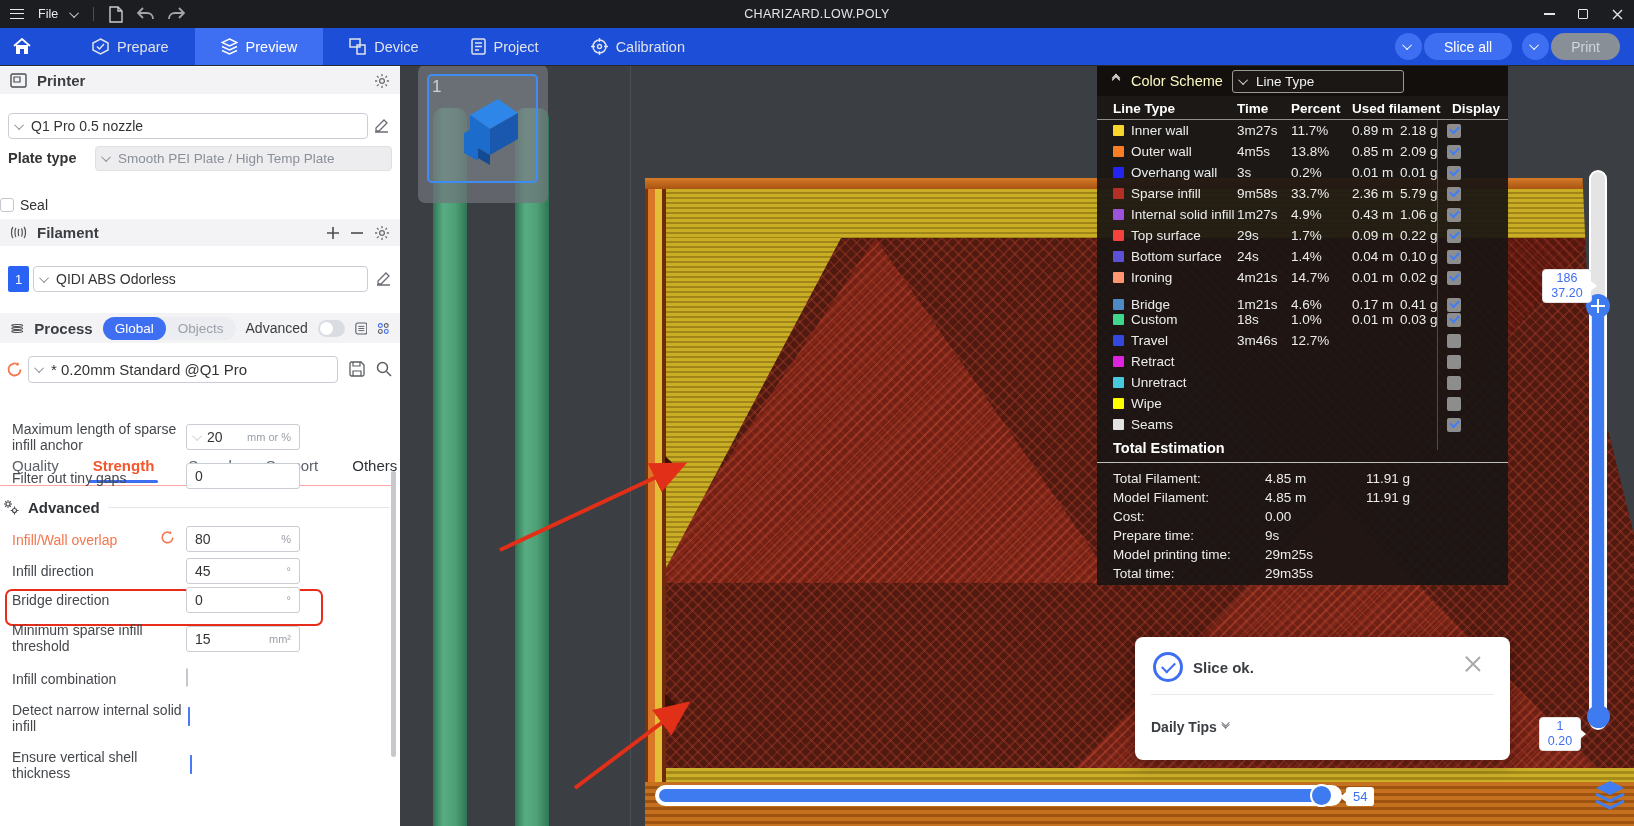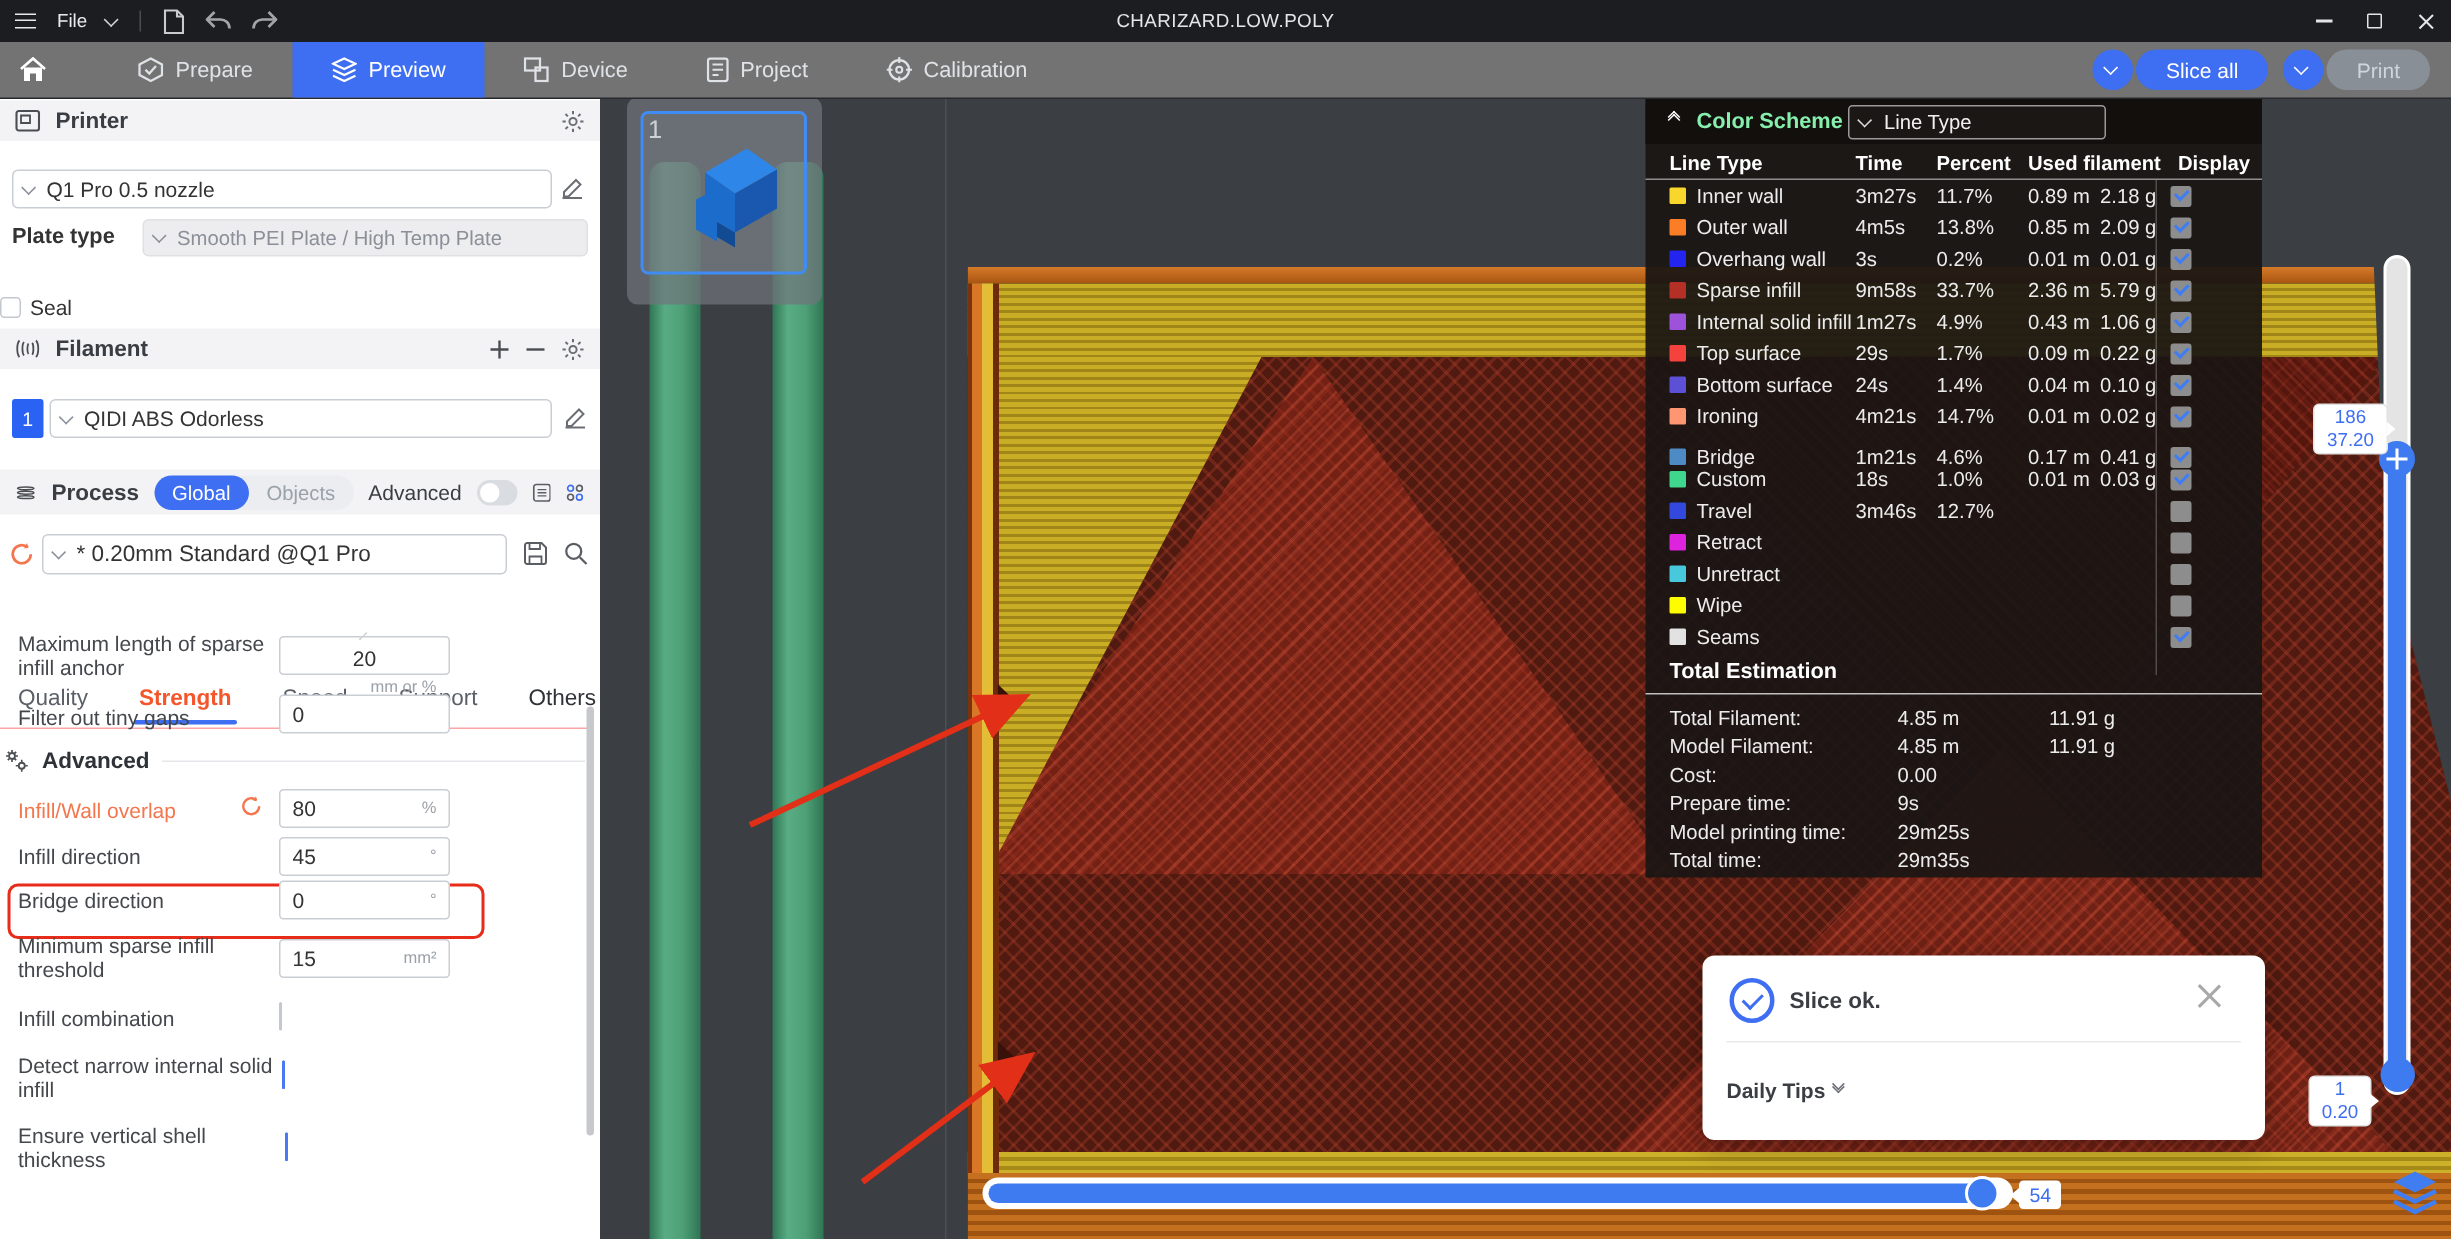--- a/index.html
+++ b/index.html
@@ -15,21 +15,21 @@
   .tb-right { position:absolute; right:0; top:0; height:28px; display:flex; align-items:center; gap:0; z-index:2; }
   .winbtn { width:34px; height:28px; display:flex; align-items:center; justify-content:center; }
   .hamburger { width:14px; height:10px; border-top:1.5px solid #e8eaec; border-bottom:1.5px solid #e8eaec; position:relative; }
   .hamburger::after { content:""; position:absolute; left:0; top:2.8px; width:100%; height:1.5px; background:#e8eaec; }
   .file-label { font-size:12.5px; }
   .chev { display:inline-block; width:7px; height:7px; border-left:1.6px solid #cfd3d8; border-bottom:1.6px solid #cfd3d8; transform:rotate(-45deg) translateY(-2px); }
   .tb-sep { width:1px; height:14px; background:#4a4e54; }
   .tb-ico { opacity:.85; }
 
   
-  .navbar { left:0; top:28px; width:1634px; height:38px; background:#737373; display:flex; align-items:stretch; border-bottom:1px solid #26292d; }
+  .navbar { left:0; top:28px; width:1634px; height:38px; background:#1d4ed8; display:flex; align-items:stretch; border-bottom:1px solid #26292d; }
   .nav-home { width:44px; display:flex; align-items:center; justify-content:center; }
   .nav-tab { display:flex; align-items:center; gap:8px; padding:0 26px; color:#dfe3e7; font-size:14.5px; cursor:default; }
   .nav-tab.active { background:#3e6ef2; color:#fff; }
   .nav-right { position:absolute; right:14px; top:33px; display:flex; gap:10px; align-items:center; }
   .btn-group { display:flex; gap:2px; align-items:center; }
   .chev-circle { width:27px; height:27px; border-radius:50%; background:#3e6ef2; display:flex; align-items:center; justify-content:center; }
   .chev-circle .chev { border-color:#fff; }
   .pill { height:27px; border-radius:14px; display:flex; align-items:center; justify-content:center; font-size:14px; padding:0 20px; }
   .pill.blue { background:#3e6ef2; color:#fff; }
   .pill.gray { background:#898f97; color:#cfd5db; }
@@ -87,21 +87,21 @@
     background:repeating-linear-gradient(180deg,#c9ad25 0 3px,#a08618 3px 5px); }
   .m-bot-yellow { position:absolute; left:0; top:590px; width:100%; height:14px; background:repeating-linear-gradient(180deg,#cdb02a 0 3px,#a58a18 3px 6px); }
   .m-bot-orange { position:absolute; left:0; top:604px; width:100%; height:44px; background:repeating-linear-gradient(180deg,#c4701e 0 4px,#9e5410 4px 7px); }
   .m-wall { position:absolute; left:0; top:11px; width:21px; height:593px;
     background:linear-gradient(90deg,#7a330c 0 3px,#d97726 3px 10px,#e4bd36 10px 17px,#6e2a09 17px 21px); }
   .notch { position:absolute; left:20px; width:15px; height:28px; clip-path:polygon(0 0,100% 50%,0 100%); background:#38110a; }
 
   
   .legend { left:697px; top:0px; width:411px; height:519px; background:rgba(26,22,19,.93); color:#e9e9e9; }
   .lg-head { position:absolute; left:0; top:0; width:100%; height:30px; background:rgba(16,14,12,.85); display:flex; align-items:center; padding:0 16px; gap:12px; }
-  .lg-title { font-size:14.5px; font-weight:bold; color:#86efac; }
+  .lg-title { font-size:14.5px; font-weight:normal; color:#fef9c3; }
   .lg-dd { position:absolute; left:135px; top:4px; width:172px; height:23px; border:1px solid #9a9a9a; border-radius:3px; display:flex; align-items:center; gap:8px; padding:0 8px; font-size:13.5px; color:#f0f0f0; background:rgba(40,36,32,.4); }
   .lg-dd .chev { border-color:#d8d8d8; }
   .lg-cols { position:absolute; left:0; top:31px; width:100%; height:22px; display:grid; grid-template-columns:124px 54px 61px 100px 1fr; padding-left:16px; align-items:center; font-size:13.5px; font-weight:bold; color:#fff; }
   .lg-divider { position:absolute; left:0; width:100%; height:1px; background:#8f8f8f; }
   .lrow { position:absolute; left:0; width:100%; height:21px; display:grid; grid-template-columns:18px 106px 54px 61px 48px 47px 1fr; padding-left:16px; align-items:center; font-size:13.5px; color:#ececec; }
   .sw { width:11px; height:11px; border-radius:1px; }
   .lcb { width:14px; height:14px; background:#8d8d8d; border-radius:2px; position:relative; }
   .lcb.on::after { content:""; position:absolute; left:2.5px; top:2.5px; width:7px; height:4px; border-left:2px solid #3f7df5; border-bottom:2px solid #3f7df5; transform:rotate(-45deg); }
   .lg-vline { position:absolute; left:340px; top:54px; width:1px; height:330px; background:rgba(200,200,200,.3); }
   .trow { position:absolute; left:0; width:100%; height:19px; display:grid; grid-template-columns:124px 73px 1fr; padding-left:16px; align-items:center; font-size:13.5px; color:#ececec;gap:28px; }
@@ -342,21 +342,21 @@
     <div class="ptabs">
       <span class="ptab">Quality</span>
       <span class="ptab active">Strength</span>
       <span class="ptab">Speed</span>
       <span class="ptab">Support</span>
       <span class="ptab" style="color:#2f3338;">Others</span>
     </div>
 
     
     <div class="setlbl" style="top:355px;">Maximum length of sparse infill anchor</div>
-    <div class="inp" style="left:186px; top:358px;flex-direction:column;">
+    <div class="inp" style="left:186px; top:358px;">
       <span class="chev"></span>
       <span>20</span>
       <span class="unit">mm or %</span>
     </div>
 
     <div class="setlbl" style="top:404px;">Filter out tiny gaps</div>
     <div class="inp" style="left:186px; top:397px;">
       <span>0</span>
     </div>
 

